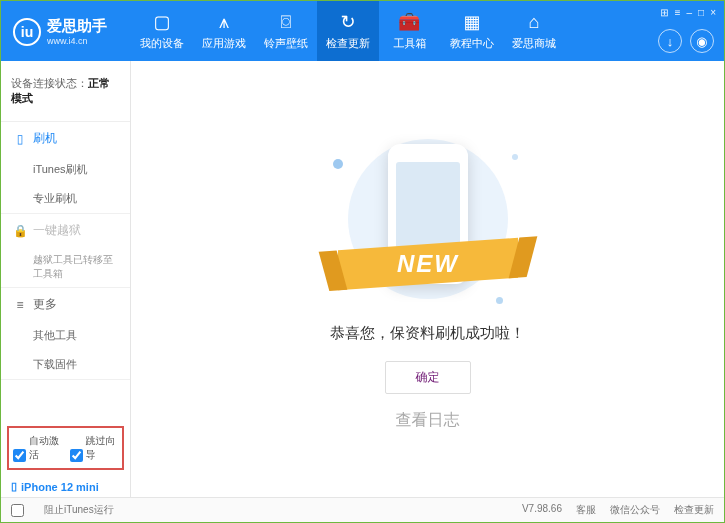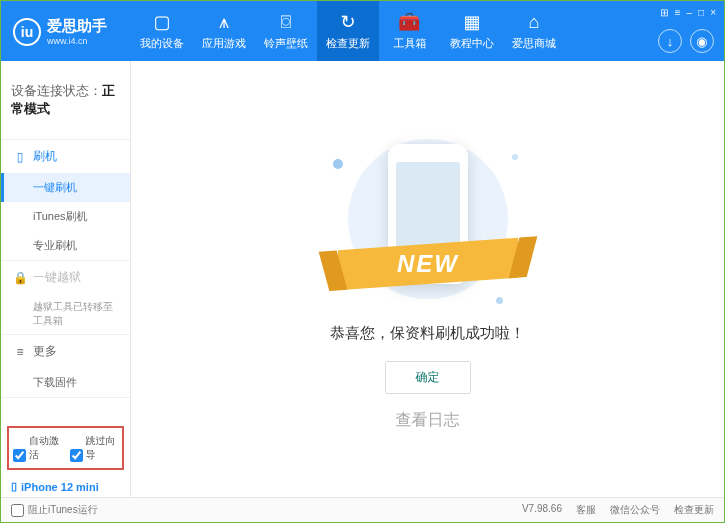--- a/index.html
+++ b/index.html
@@ -12,21 +12,21 @@
 .nav{display:flex;height:100%}
 .nav-item{width:62px;display:flex;flex-direction:column;align-items:center;justify-content:center;font-size:11px;cursor:pointer;gap:3px}
 .nav-item.active{background:#0d6ed1}
 .nav-icon{font-size:18px}
 .header-right{position:absolute;right:8px;top:6px;display:flex;gap:6px;font-size:10px}
 .header-right span{cursor:pointer;opacity:.9}
 .header-circles{position:absolute;right:10px;bottom:8px;display:flex;gap:8px}
 .circle-btn{width:24px;height:24px;border:1.5px solid rgba(255,255,255,.7);border-radius:50%;display:flex;align-items:center;justify-content:center;cursor:pointer;font-size:13px}
 .body{display:flex;height:438px}
 .sidebar{width:130px;border-right:1px solid #e5e5e5;font-size:11px;display:flex;flex-direction:column}
-.status-bar{padding:21px 10px;font-size:13px;color:#666;border-bottom:1px solid #eee}
+.status-bar{padding:15px 10px;font-size:11px;color:#666;border-bottom:1px solid #eee}
 .status-bar b{color:#222}
 .side-section{border-bottom:1px solid #f0f0f0}
 .side-head{display:flex;align-items:center;padding:8px 12px;color:#666;gap:6px;font-size:12px}
 .side-head.blue{color:#1e88f5}
 .side-head .ico{width:14px;text-align:center}
 .side-item{padding:7px 10px 7px 32px;color:#666;cursor:pointer;font-size:11px}
 .side-item.active{background:#e8f2ff;color:#1e88f5;border-left:3px solid #1e88f5;padding-left:29px}
 .side-note{padding:6px 10px 6px 32px;color:#999;font-size:10px;line-height:1.4}
 .side-lock{color:#bbb}
 .spacer{flex:1}
@@ -44,24 +44,24 @@
 .ribbon{position:absolute;bottom:25px;left:10px;width:180px;height:40px;background:#f6b93b;transform:skewY(-4deg);display:flex;align-items:center;justify-content:center}
 .ribbon::before,.ribbon::after{content:"";position:absolute;width:18px;height:40px;background:#e09a1f;top:0}
 .ribbon::before{left:-14px;transform:skewX(15deg)}
 .ribbon::after{right:-14px;transform:skewX(-15deg)}
 .ribbon-text{color:#fff;font-size:24px;font-weight:900;letter-spacing:2px;font-style:italic;transform:skewY(4deg)}
 .dots{position:absolute}
 .d1{width:10px;height:10px;background:#9ec9f0;border-radius:50%;left:5px;top:30px}
 .d2{width:6px;height:6px;background:#cde3f7;border-radius:50%;right:10px;top:25px}
 .d3{width:7px;height:7px;background:#b8d8f3;border-radius:50%;right:25px;bottom:5px}
 .success-text{font-size:15px;color:#333;margin-bottom:18px}
-.ok-btn{padding:7px 30px;border:1px solid #ddd;background:#fff;color:#0f766e;font-size:12px;cursor:pointer;border-radius:2px}
+.ok-btn{padding:7px 30px;border:1px solid #ddd;background:#fff;color:#701a75;font-size:12px;cursor:pointer;border-radius:2px}
 .log-link{margin-top:16px;font-size:16px;color:#aaa;cursor:pointer}
 .footer{position:absolute;bottom:0;left:0;right:0;height:25px;border-top:1px solid #e5e5e5;background:#fafafa;display:flex;align-items:center;padding:0 10px;font-size:10px;color:#777}
-.footer-left{display:flex;align-items:flex-end;gap:4px}
+.footer-left{display:flex;align-items:flex-end;gap:20px}
 .footer-right{margin-left:auto;display:flex;gap:14px}
 .footer-right span{cursor:pointer}
 </style>
 </head>
 <body>
 
 <div class="header">
   <div class="logo-area">
     <div class="logo-icon">iu</div>
     <div>
@@ -115,36 +115,36 @@
 <div class="body">
   <div class="sidebar">
     <div class="status-bar">
       <span>设备连接状态：</span><b>正常模式</b>
     </div>
     <div class="side-section">
       <div class="side-head blue">
           <span class="ico">▯</span>
           <span>刷机</span>
         </div>
-      <div class="side-item active">一键刷机</div>
       <div class="side-item">iTunes刷机</div>
       <div class="side-item">专业刷机</div>
     </div>
     <div class="side-section">
       <div class="side-head side-lock">
           <span class="ico">🔒</span>
           <span>一键越狱</span>
         </div>
       <div class="side-note">越狱工具已转移至工具箱</div>
     </div>
     <div class="side-section">
       <div class="side-head">
           <span class="ico">≡</span>
           <span>更多</span>
         </div>
+      <div class="side-item">其他工具</div>
       <div class="side-item">下载固件</div>
     </div>
     <div class="spacer"></div>
     <div class="checkbox-area">
       <label>
           <input type="checkbox" checked="" style="">
           <span>自动激活</span>
         </label>
       <label>
           <input type="checkbox" checked="" style="">

